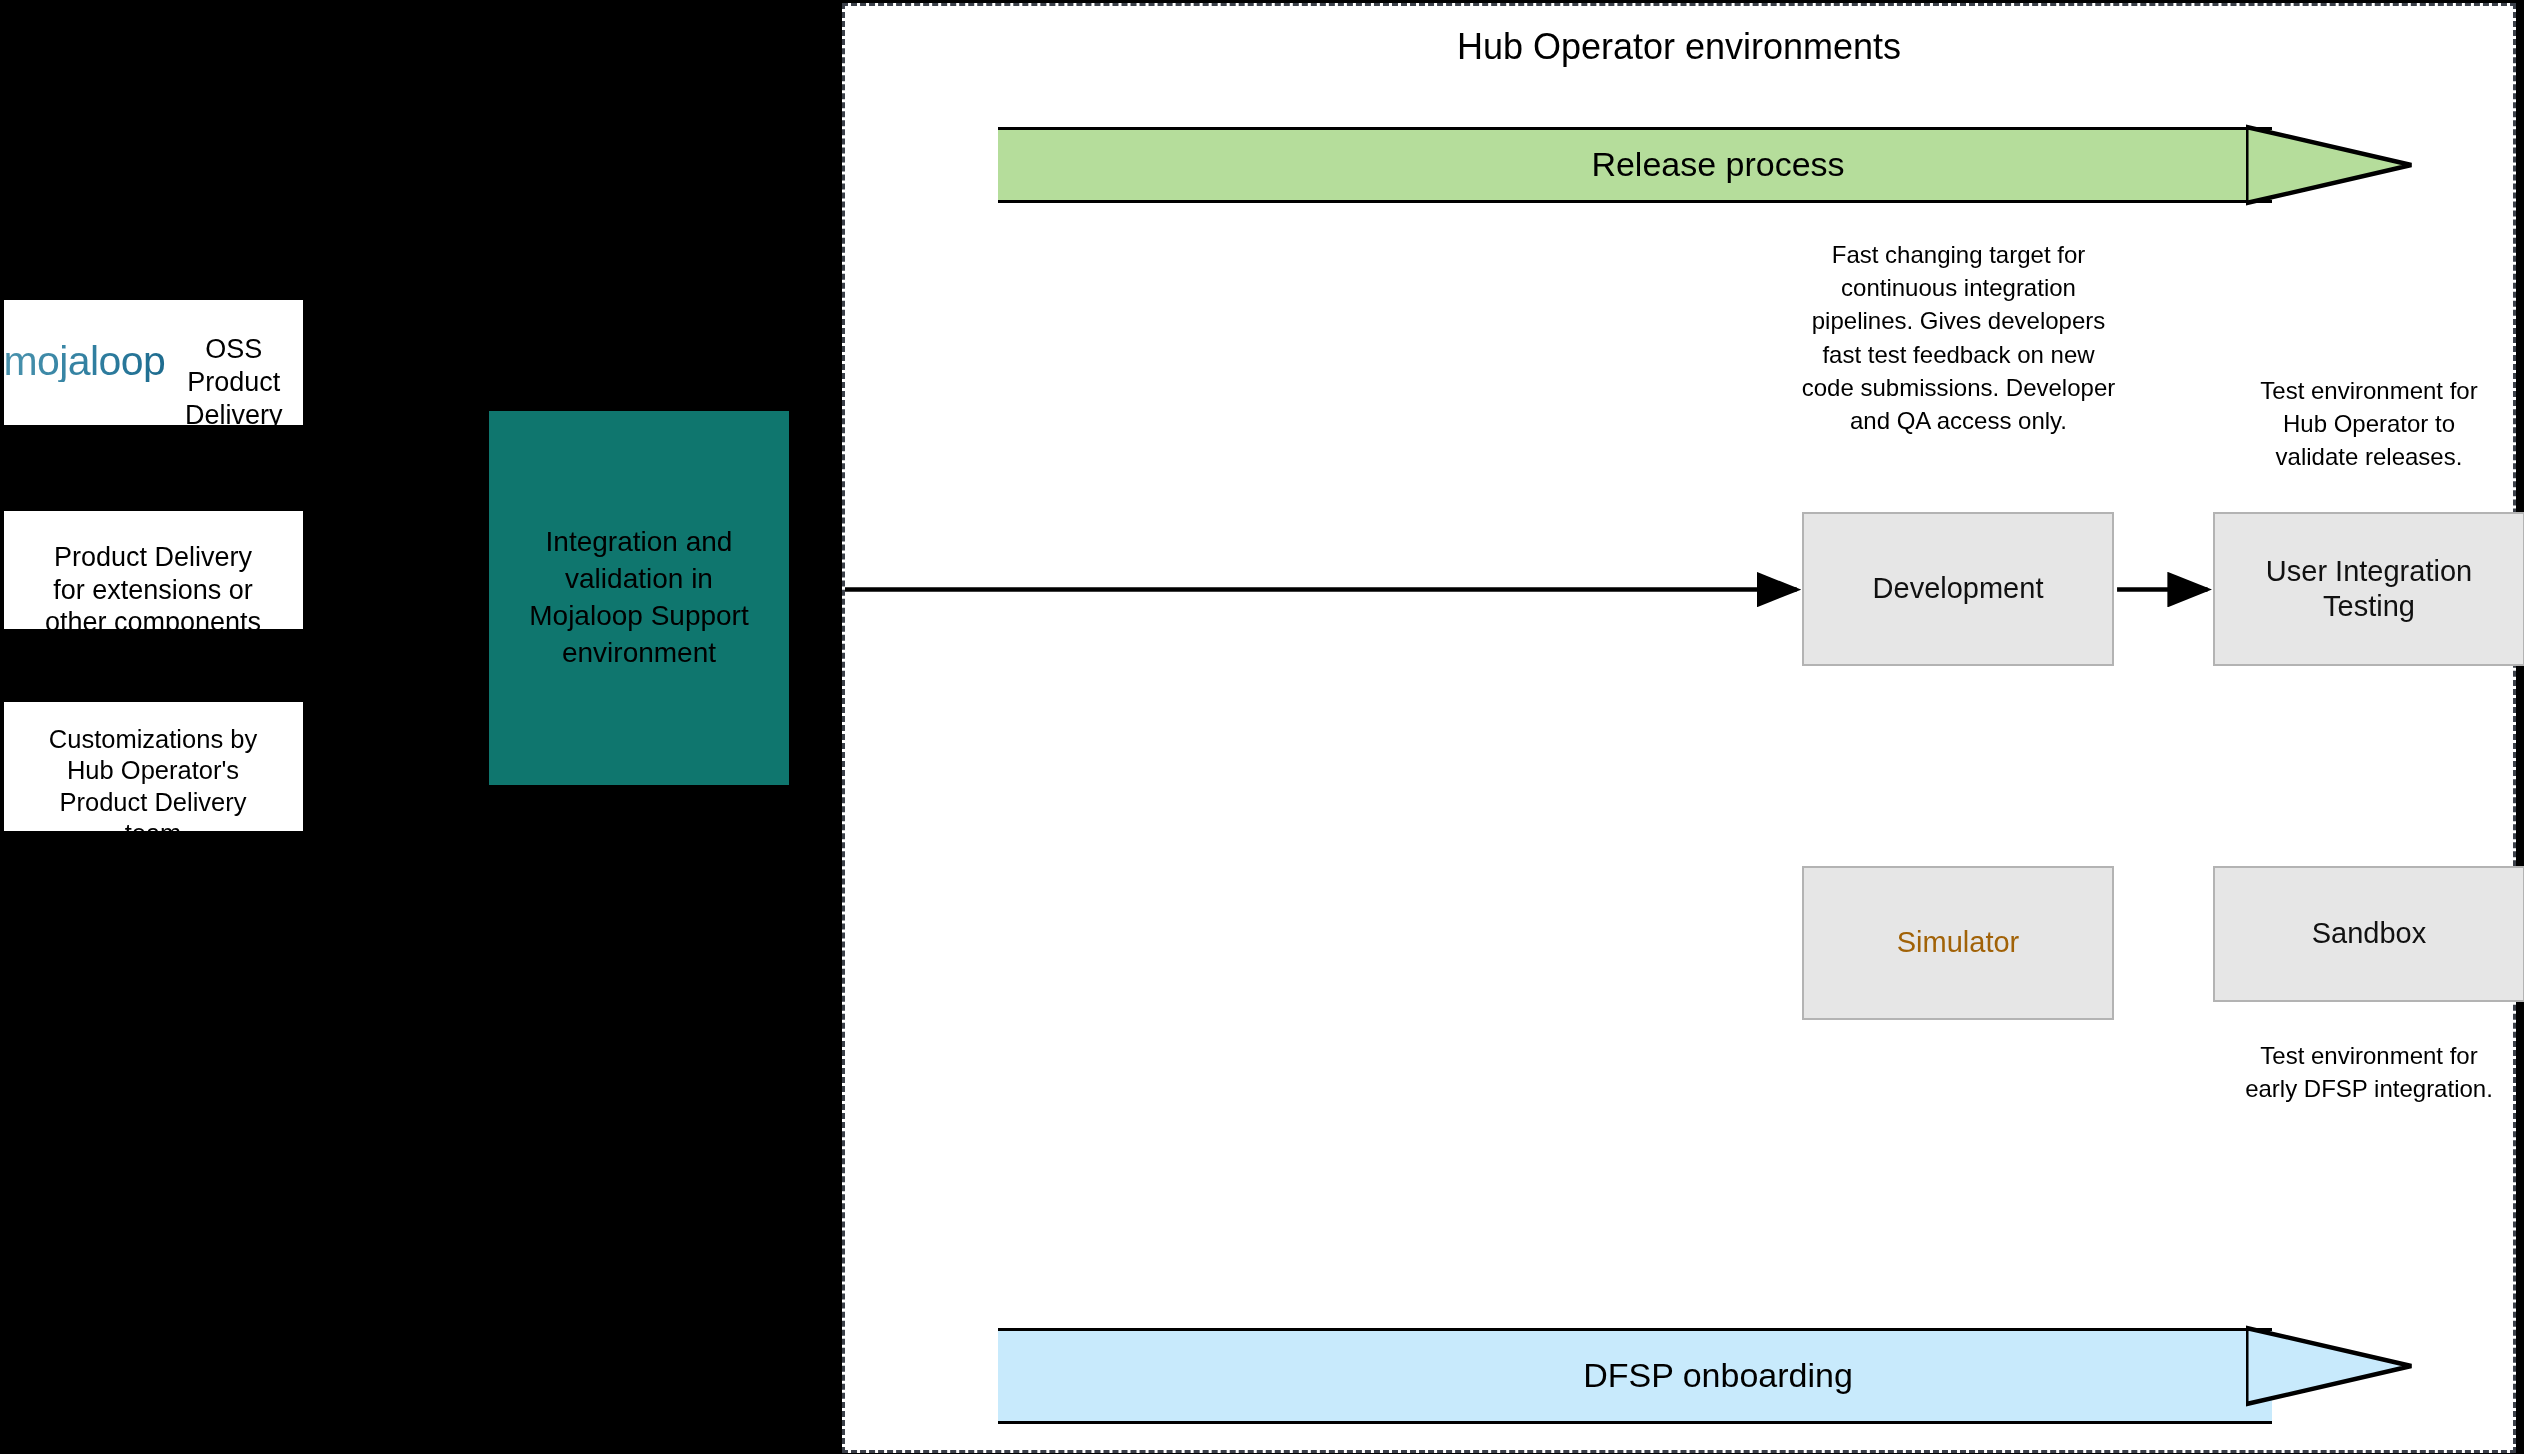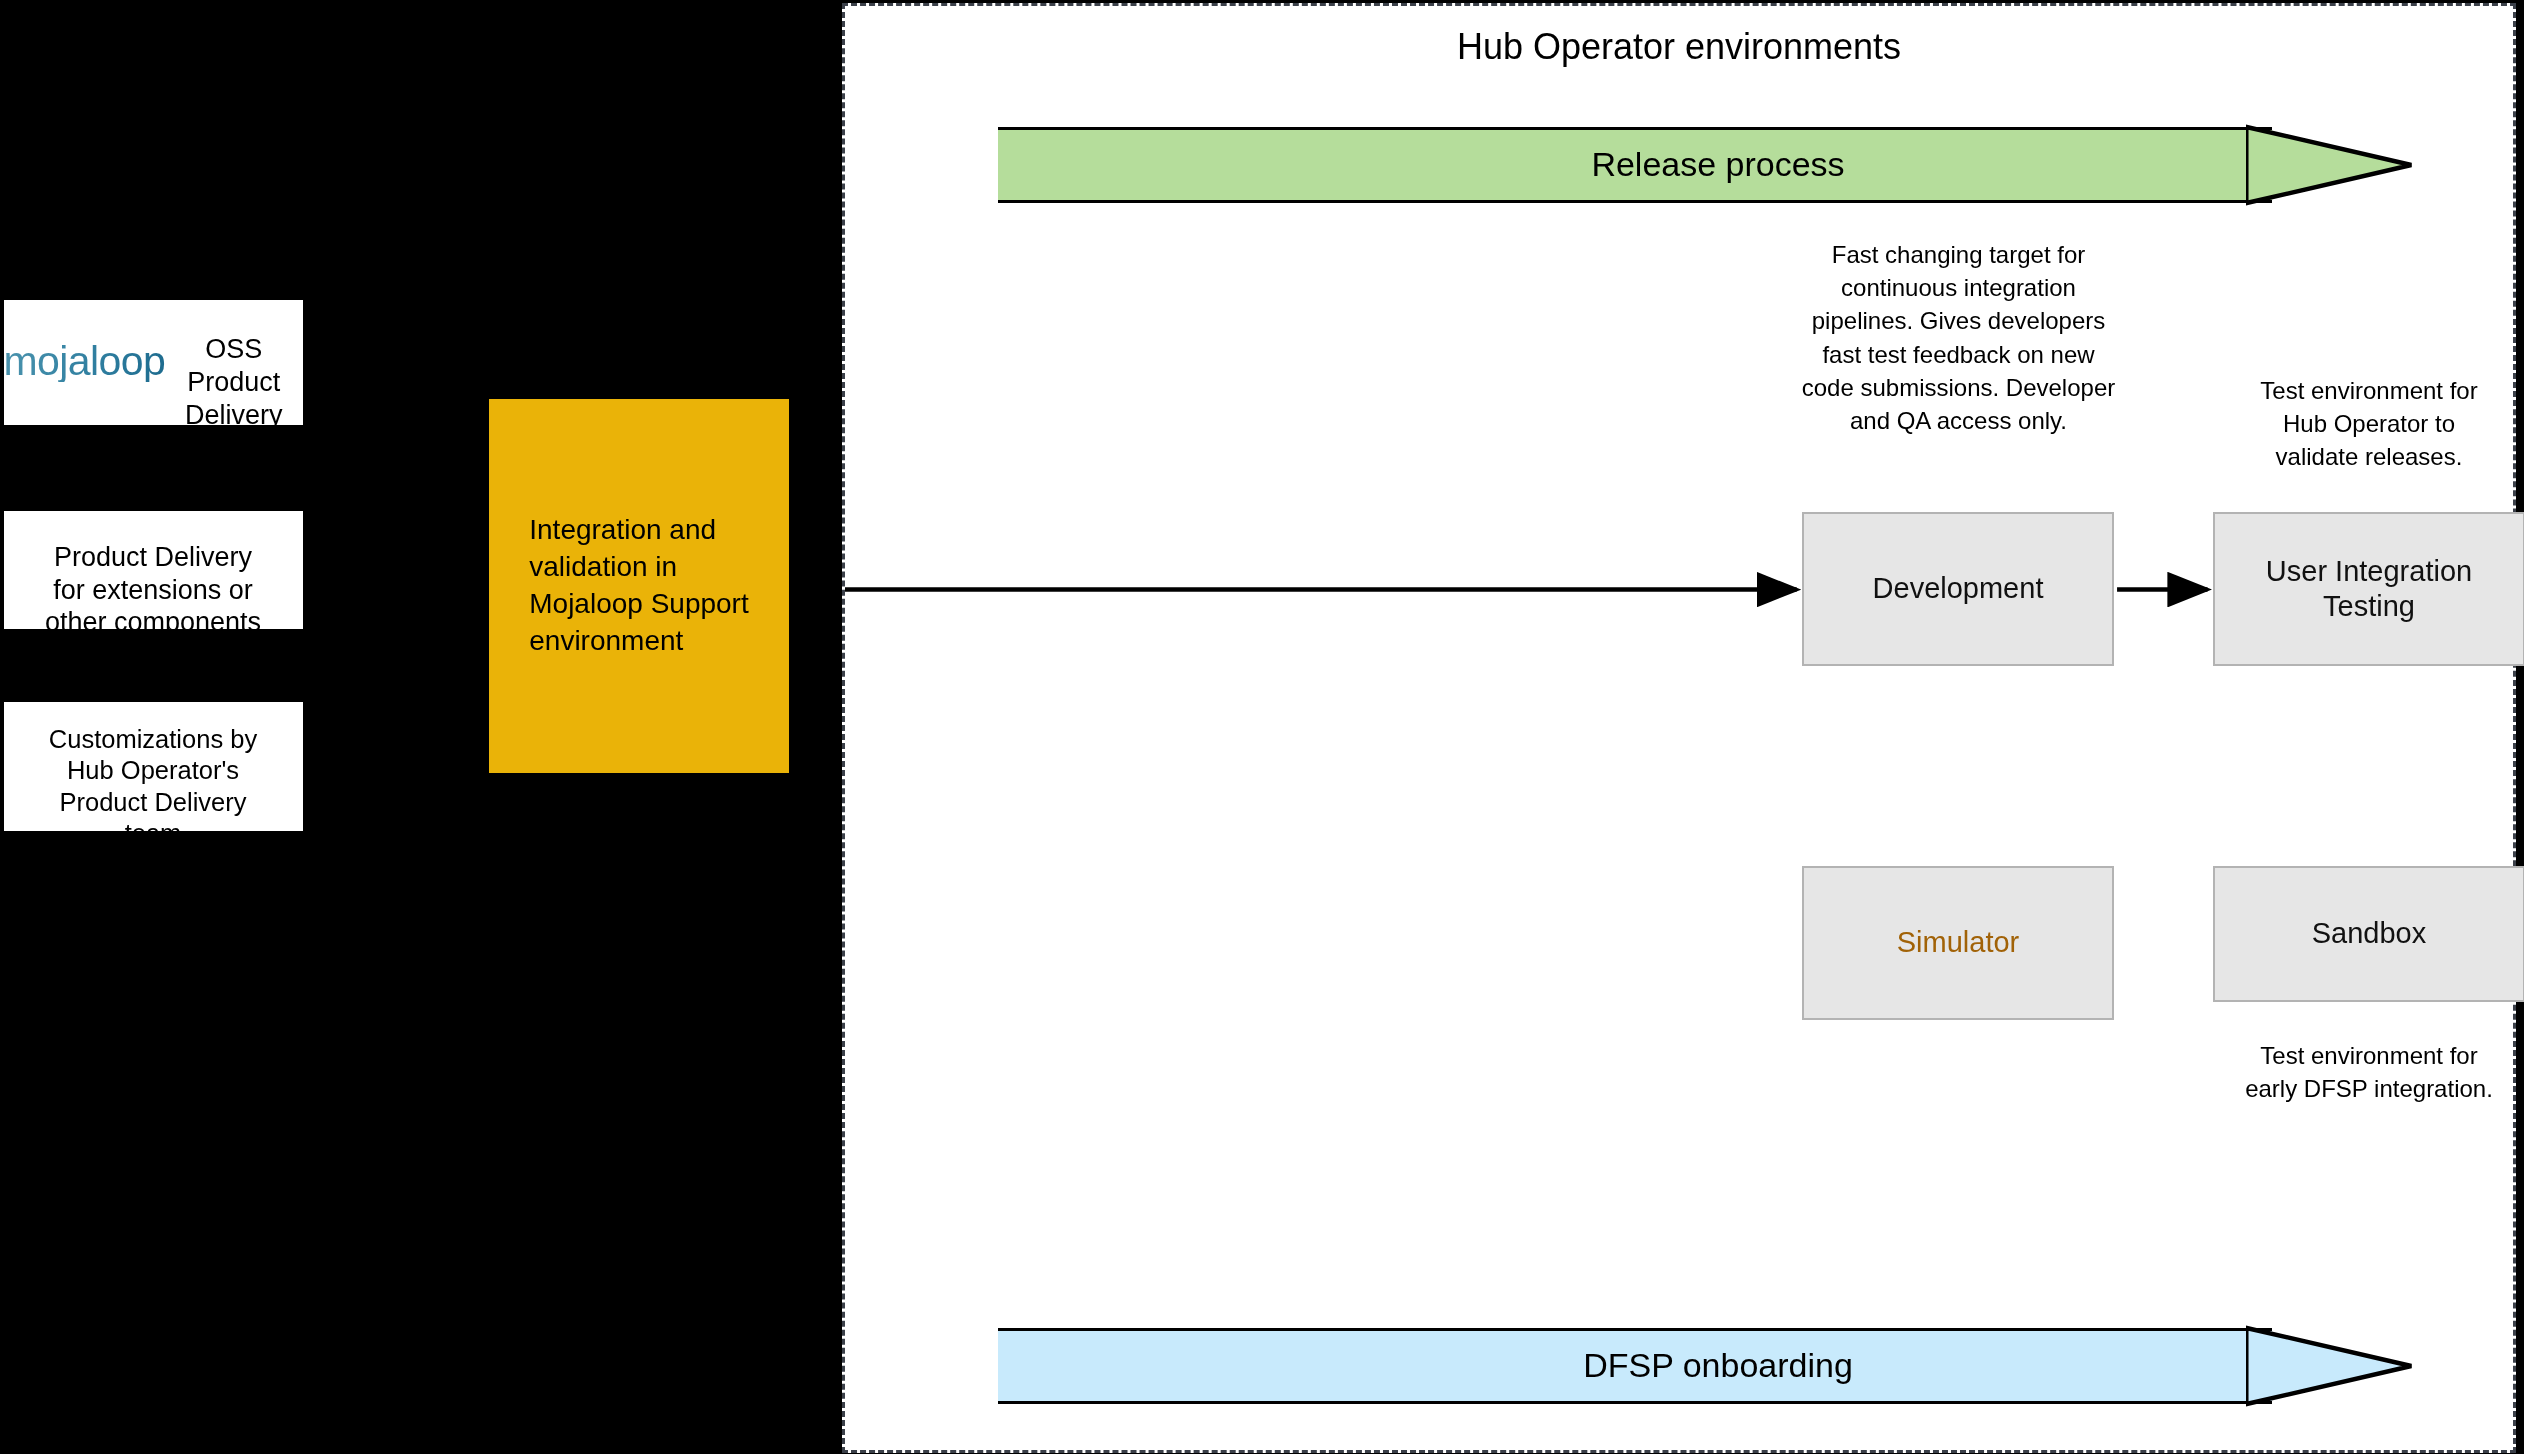--- a/index.html
+++ b/index.html
@@ -38,25 +38,25 @@
     -webkit-background-clip: text;
     background-clip: text;
     color: transparent;
     -webkit-text-fill-color: transparent;
   }
   .legend-lines { white-space: pre-line; margin-top: 40px; }
 
   
   #support-box {
     position: absolute;
-    left: 488px; top: 398px; width: 302px; height: 376px;
-    background: #eab308;
+    left: 488px; top: 410px; width: 302px; height: 376px;
+    background: #0f766e;
     border: 1.9px solid #000000;
     display: flex; align-items: center; justify-content: center;
-    text-align: left;
+    text-align: center;
     font-size: 28px; line-height: 1.32; color: #000000;
     white-space: pre-line;
   }
 
   
   #hub {
     position: absolute;
     left: 842px; top: 2.5px; width: 1674px; height: 1450px;
     background: #ffffff;
     border: 3.2px dashed #3b4049;
@@ -74,21 +74,21 @@
     font-size: 34px; color: #000000;
   }
   .banner .shaft {
     position: absolute; left: 0; top: 0; bottom: 0;
     border-top: 3.8px solid #000; border-bottom: 3.8px solid #000;
   }
   .banner .label { position: relative; z-index: 3; }
 
   #banner-release { left: 153px; top: 121px; width: 1440px; height: 76px; }
   #banner-release .shaft { width: 1274px; background: #b5dd9b; }
-  #banner-dfsp { left: 153px; top: 1322px; width: 1440px; height: 76px; }
+  #banner-dfsp { left: 153px; top: 1322px; width: 1440px; height: 96px; }
   #banner-dfsp .shaft { width: 1274px; background: #c8eafc; }
 
   .banner svg.head { position: absolute; left: 1248px; top: -28px; }
 
   
   .env-box {
     position: absolute;
     background: #e6e6e6;
     border: 2.5px solid #b3b3b3;
     display: flex; align-items: center; justify-content: center;

